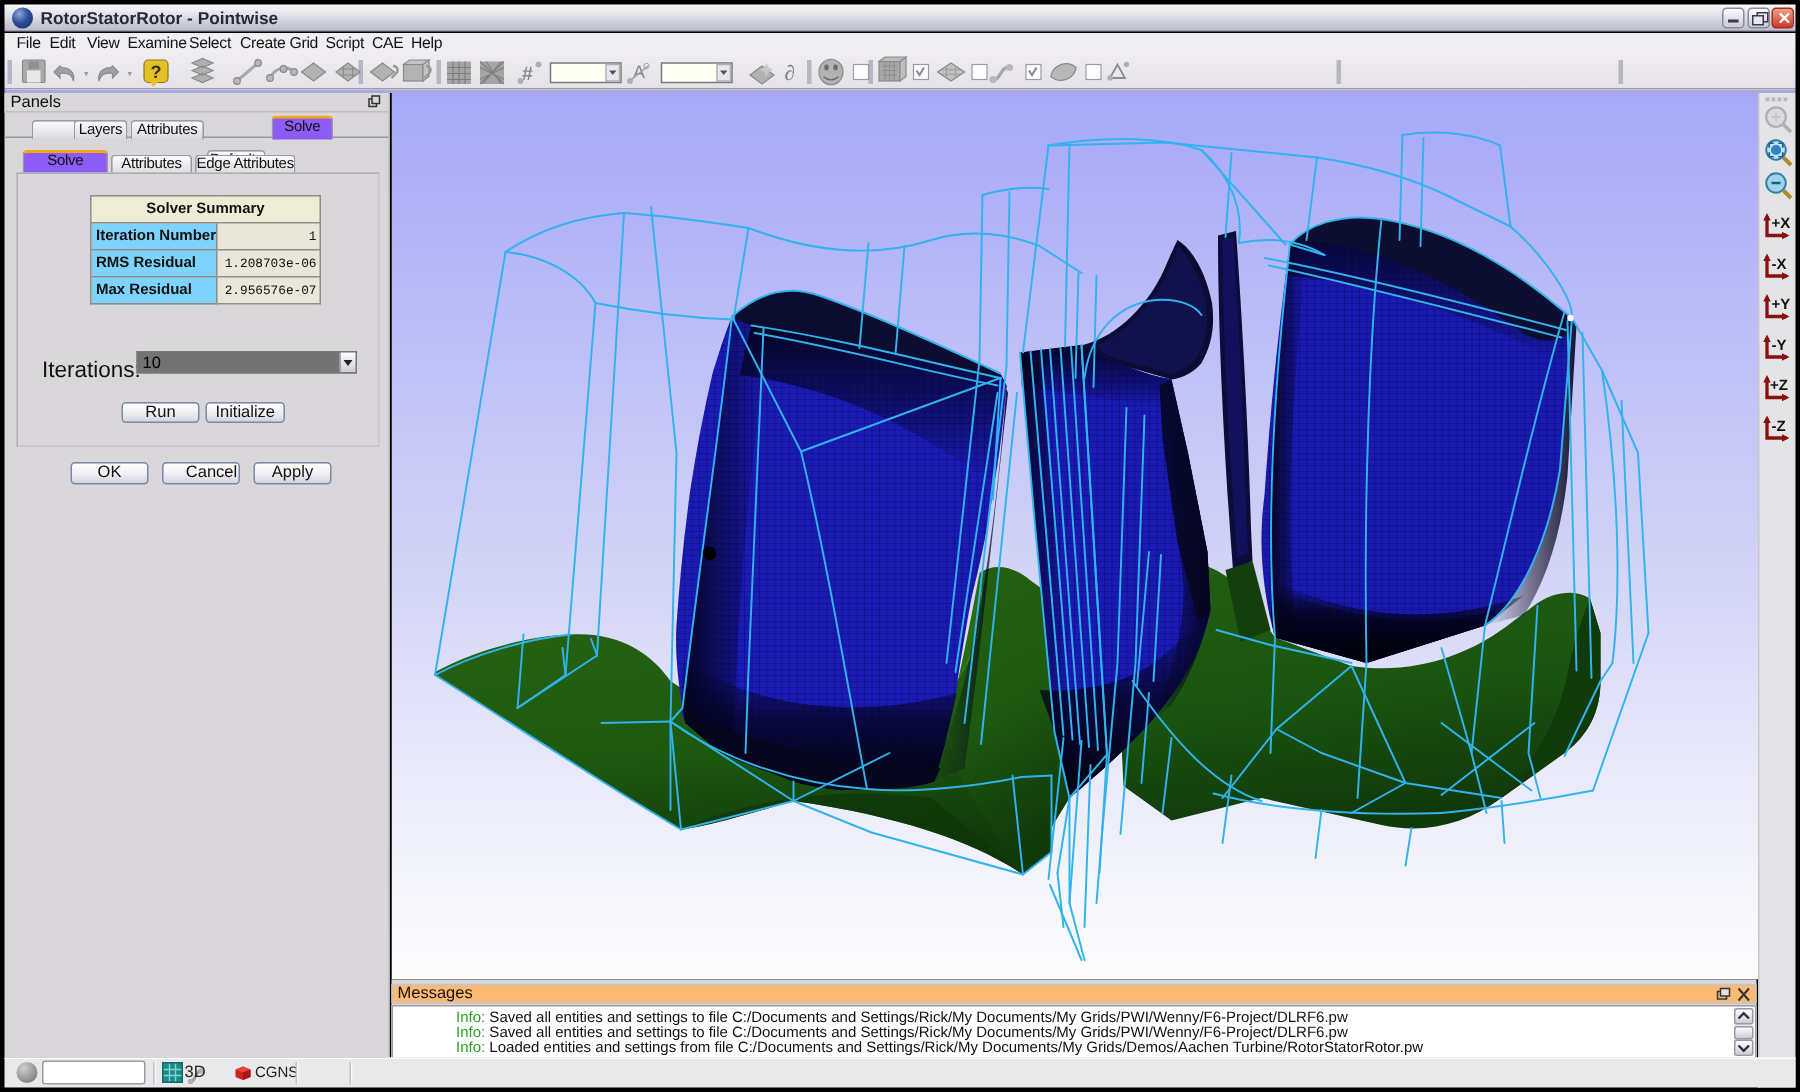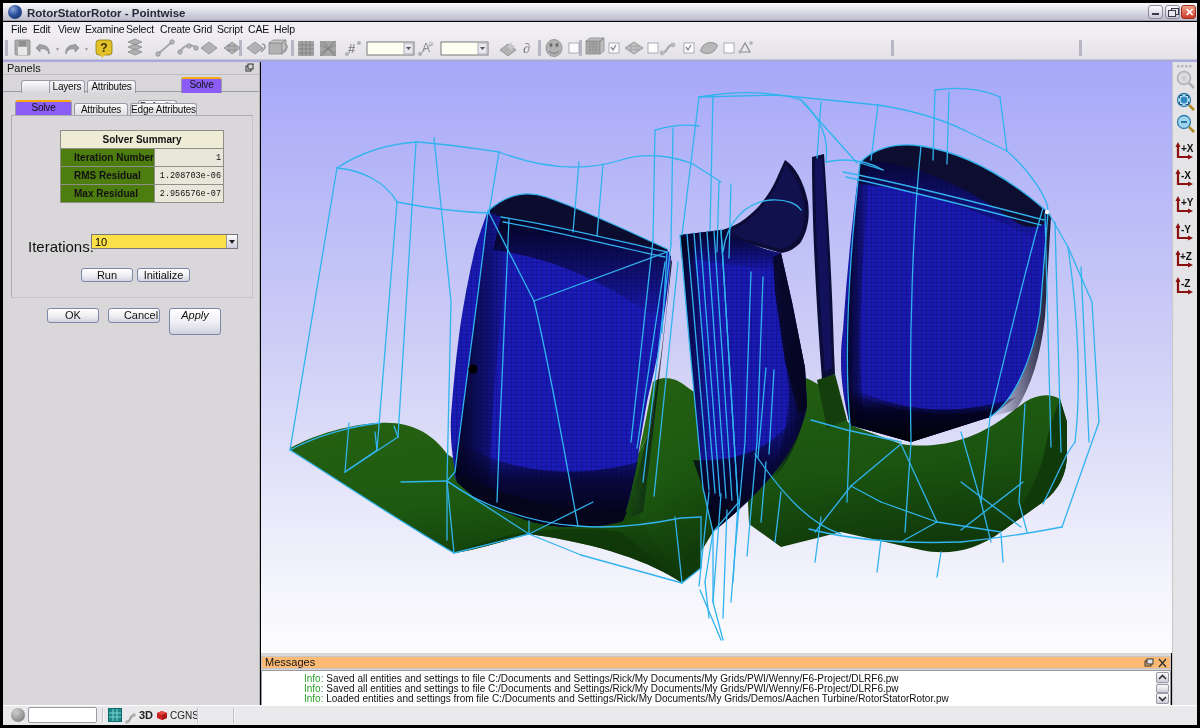--- a/index.html
+++ b/index.html
@@ -41,25 +41,25 @@
 #tabrow1 { position:absolute; left:0; top:15px; right:0; height:15px; border-bottom:1px solid #9a99a8; }
 #tabrow2 { position:absolute; left:0; top:38px; right:0; height:17px; }
 
 #groupbox { position:absolute; left:8px; top:53px; width:242px; height:183px;
   border:1px solid #c6c4c8; border-top-color:#aeacb0; border-left-color:#aeacb0; background:#d9d7da; }
 
 #stable { position:absolute; left:48px; top:14px; border-collapse:collapse; font-size:10px; color:#111;border-radius:26px; }
 #stable td { white-space:nowrap; }
 #stable td { border:1px solid #8f8e89; padding:0; height:18px; }
 #stable .hdr { background:#efecd5; text-align:center; font-weight:bold; width:150px; }
-#stable .lab { background:#4d7c0f; font-weight:bold; width:81px; padding-left:13px; }
+#stable .lab { background:#7dd3fc; font-weight:bold; width:81px; padding-left:3px; }
 #stable .val { background:#e9e7da; width:69px; text-align:right; padding-right:2px; font-family:"Liberation Mono", monospace; font-size:8.5px; letter-spacing:0; }
 
 #iter-label { position:absolute; left:16px; top:122px; font-size:15px; color:#111; }
-#iter-combo { position:absolute; left:79px; top:118px; width:147px; height:15px; background:#fde047; border:1px solid #777; }
+#iter-combo { position:absolute; left:79px; top:118px; width:147px; height:15px; background:#737373; border:1px solid #777; }
 #iter-combo .v { position:absolute; left:3px; top:1px; font-size:11px; }
 #iter-combo .btn { position:absolute; right:0; top:0; width:11px; height:13px;
   background:linear-gradient(#fdfdfe,#cdcdda); border-left:1px solid #999; }
 #iter-combo .btn:after { content:""; position:absolute; left:2px; top:5px; border:3px solid transparent; border-top:4px solid #222; }
 .xpbtn { position:absolute; font-size:11px; color:#111; text-align:center;
   border:1px solid #7b88a8; border-radius:3px;
   background:linear-gradient(#ffffff 0%, #f2f2f6 45%, #dcdce6 85%, #d0d0dd 100%); }
 
 #rbar { position:absolute; right:3px; top:62px; width:25px; bottom:3px; background:#e4e3e6; border-left:1px solid #c8c7ca; }
 
@@ -252,21 +252,21 @@
       <div id="iter-label">Iterations:</div>
       <div id="iter-combo">
           <span class="v">10</span>
           <span class="btn"></span>
         </div>
       <div class="xpbtn" style="left:69px; top:152px; width:52px; height:14px;">Run</div>
       <div class="xpbtn" style="left:125px; top:152px; width:53px; height:14px;">Initialize</div>
     </div>
     <div class="xpbtn" style="left:44px; top:246px; width:52px; height:15px;">OK</div>
     <div class="xpbtn" style="left:105px; top:246px; width:52px; height:15px;padding-left:14px;">Cancel</div>
-    <div class="xpbtn" style="left:166px; top:246px; width:52px; height:27px;font-style:italic;">Apply</div>
+    <div class="xpbtn" style="left:166px; top:246px; width:52px; height:15px;">Apply</div>
   </div>
   <div id="viewport" style="position:absolute;left:261px;top:62px;width:911px;height:591px;">
   <svg width="911" height="591" viewBox="0 0 911 591" xmlns="http://www.w3.org/2000/svg">
     <defs>
       <linearGradient id="bg" x1="0" y1="0" x2="0" y2="1">
         <stop offset="0" stop-color="#a7a8f8"></stop>
         <stop offset="0.5" stop-color="#cfd0f6"></stop>
         <stop offset="0.88" stop-color="#f4f4fc"></stop>
         <stop offset="1" stop-color="#fdfdfe"></stop>
       </linearGradient>
@@ -634,21 +634,21 @@
           <path d="M0 4 h12 M0 8 h12 M4 0 v12 M8 0 v12" stroke="#7fd4d4" stroke-width="1"></path>
         </svg>
     </div>
     <div style="position:absolute;left:122px;top:4px;width:12px;height:12px;">
       <svg width="12" height="12" viewBox="0 0 12 12">
           <path d="M2 10 C5 11 5 3 9 3" stroke="#9a9a9a" stroke-width="2" fill="none"></path>
           <circle cx="2" cy="10" r="1.8" fill="#b0b0b0"></circle>
           <circle cx="9" cy="3" r="1.8" fill="#b0b0b0"></circle>
         </svg>
     </div>
-    <div style="position:absolute;left:136px;top:3px;font-size:11px;font-weight:bold;color:#222;">3D</div>
+    <div style="position:absolute;left:120px;top:3px;font-size:11px;font-weight:normal;color:#222;">3D</div>
     <div style="position:absolute;left:152px;top:2px;width:13px;height:13px;">
       <svg width="14" height="14" viewBox="0 0 14 14">
           <path d="M2 5 L7 3 L12 5 L12 10 L7 12 L2 10 Z" fill="#cc2222"></path>
           <path d="M2 5 L7 7 L12 5 L7 3 Z" fill="#e84444"></path>
           <path d="M7 7 L7 12 L12 10 L12 5 Z" fill="#a81818"></path>
         </svg>
     </div>
     <div style="position:absolute;left:167px;top:4px;font-size:10px;color:#222;">CGNS</div>
     <div class="sep" style="left:194px"></div>
     <div class="sep" style="left:230px"></div>

